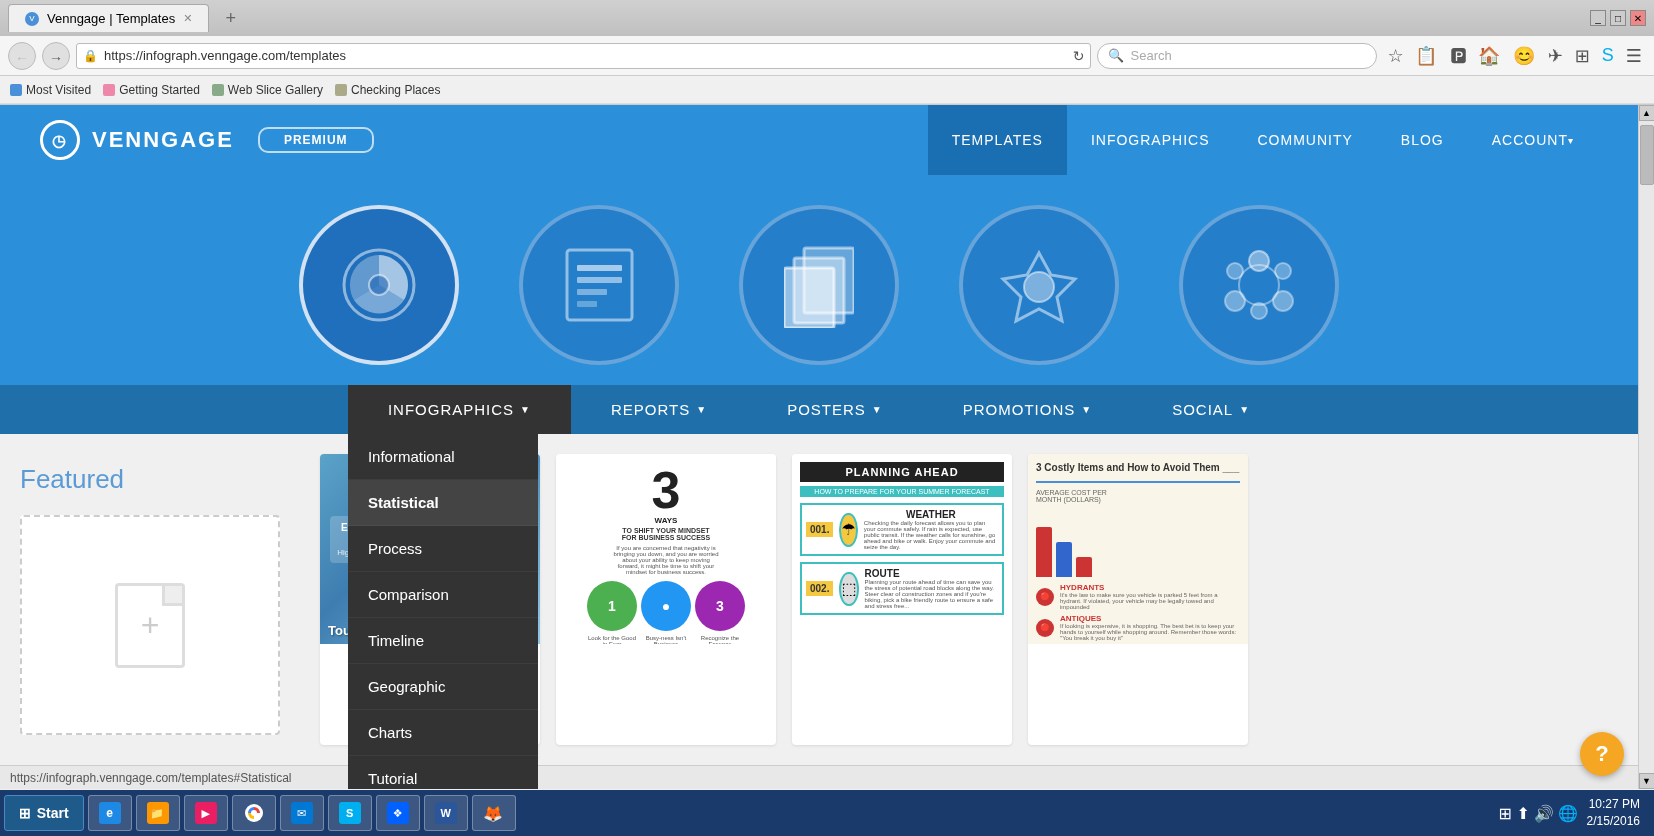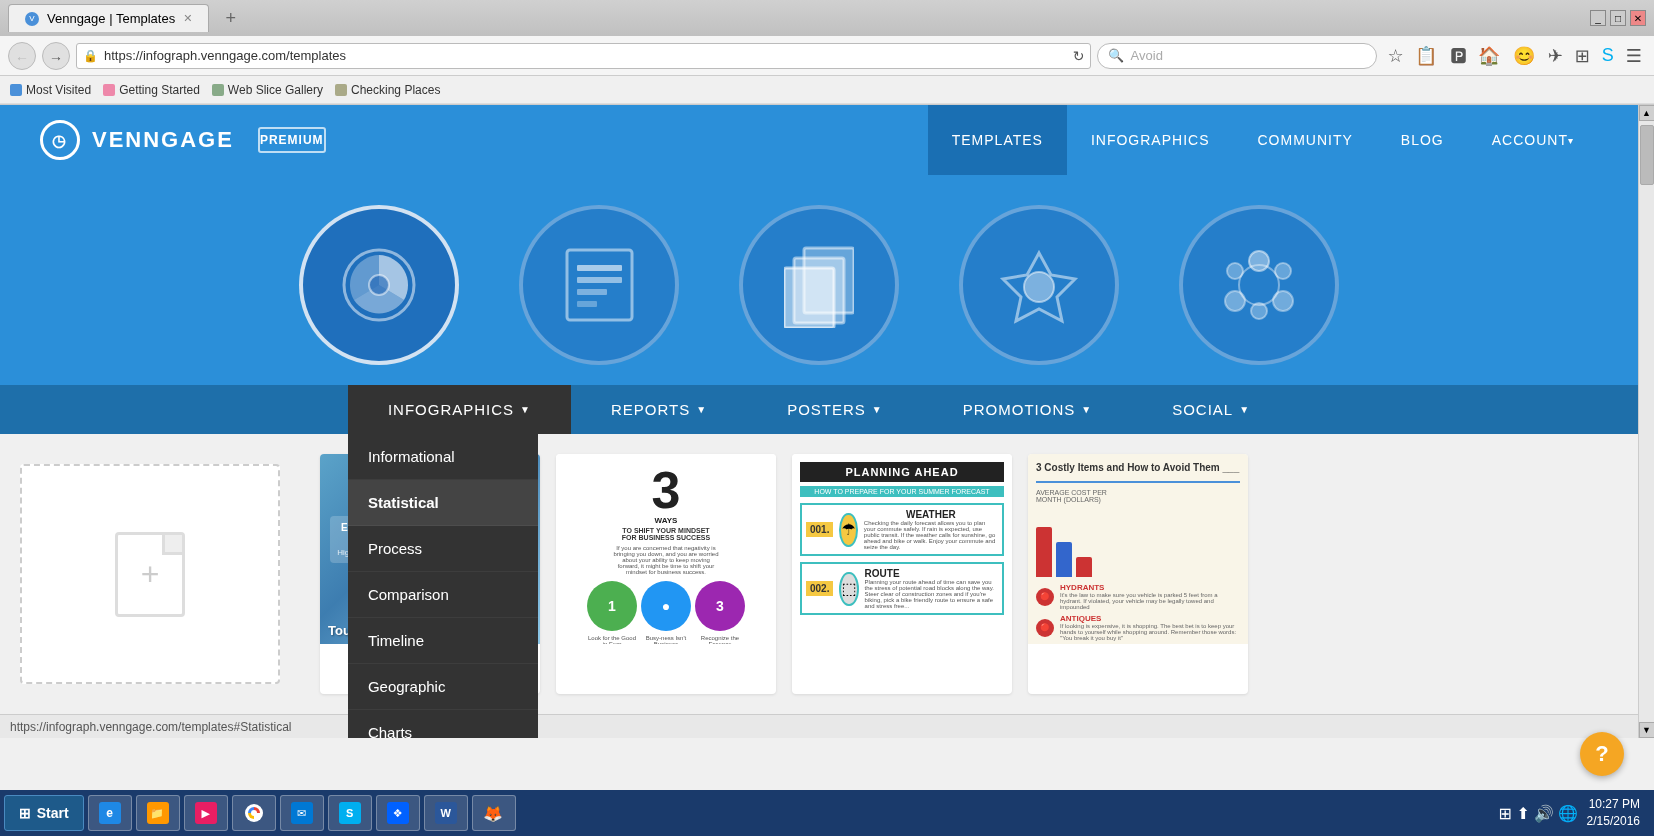--- a/index.html
+++ b/index.html
@@ -103,22 +103,22 @@
       border: 3px solid white;
       border-radius: 50%;
       display: flex; align-items:center; justify-content:center;
       font-size: 16px;
     }
     .premium-badge {
       background: transparent;
       border: 2px solid rgba(255,255,255,0.7);
       color: white;
       font-size: 12px;
-      padding: 4px 0;
-      border-radius: 3px;
+      padding: 4px 24px;
+      border-radius: 10px;
       margin-left: 12px;
       letter-spacing: 1px;
     }
     .nav-right { margin-left: auto; display: flex; align-items: center; gap: 0; }
     .nav-item {
       color: white;
       font-size: 14px;
       font-weight: 500;
       letter-spacing: 1px;
       padding: 0 24px;
@@ -418,21 +418,21 @@
   <div class="browser-toolbar">
     <div class="nav-btn disabled">←</div>
     <div class="nav-btn">→</div>
     <div style="display:flex;align-items:center;flex:1;border:1px solid #bbb;border-radius:3px;height:26px;background:white;padding:0 6px;gap:4px;">
       <span class="lock-icon">🔒</span>
       <span style="font-size:13px;color:#333;">https://infograph.venngage.com/templates</span>
       <span style="margin-left:auto;font-size:14px;color:#555;cursor:pointer;">↻</span>
     </div>
     <div class="search-bar">
       <span style="font-size:13px;color:#888;">🔍</span>
-      <span style="font-size:13px;color:#aaa;">Avoid</span>
+      <span style="font-size:13px;color:#aaa;">Search</span>
     </div>
     <div class="toolbar-icons">
       <span class="toolbar-icon">☆</span>
       <span class="toolbar-icon">📋</span>
       <span class="toolbar-icon">🅿</span>
       <span class="toolbar-icon">🏠</span>
       <span class="toolbar-icon">😊</span>
       <span class="toolbar-icon">✈</span>
       <span class="toolbar-icon">⊞</span>
       <span class="toolbar-icon" style="color:#00aff0;">S</span>
@@ -567,20 +567,21 @@
         <div class="cat-tab">
           <span>SOCIAL</span>
           <span class="arrow">▼</span>
         </div>
       </div>
     </div>
 
     <div class="main-content">
 
       <div class="sidebar">
+        <div class="sidebar-title">Featured</div>
         <div class="new-template-box">
           <div class="new-template-inner">
             <div class="doc-icon-big">
               <div class="doc-fold"></div>
             </div>
           </div>
         </div>
       </div>
 
       <div class="templates-grid">

